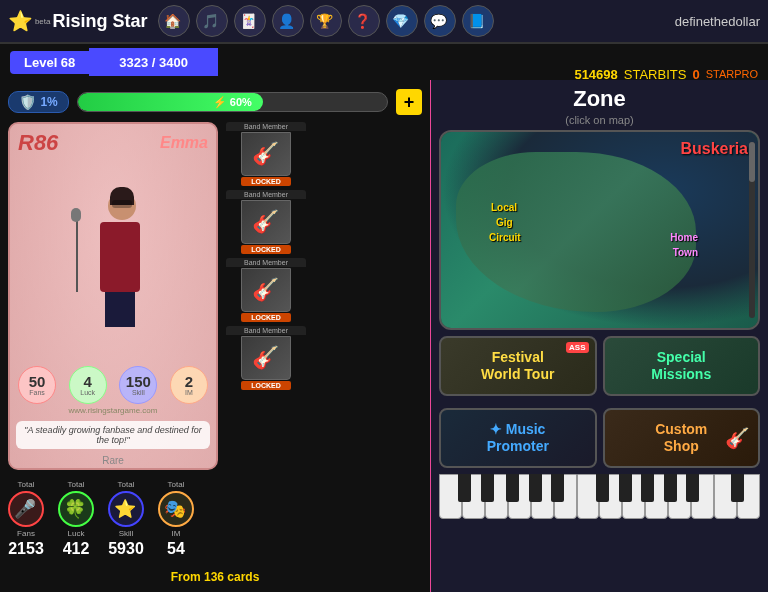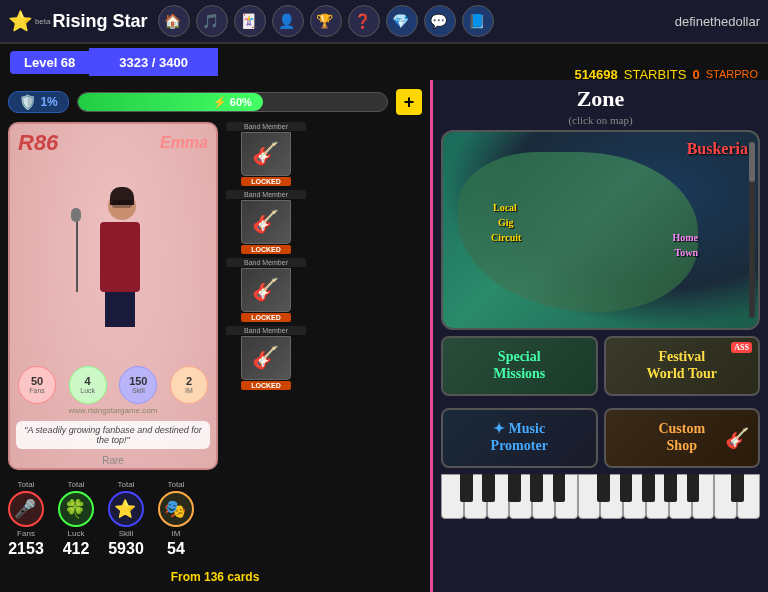--- a/index.html
+++ b/index.html
@@ -323,21 +323,21 @@
       border-radius: 50%;
       width: 38px;
       height: 38px;
       display: flex;
       flex-direction: column;
       align-items: center;
       justify-content: center;
       border: 1px solid #ccc;
     }
     .stat-val {
-      font-size: 11px;
+      font-size: 15px;
       font-weight: bold;
       color: #333;
       line-height: 1;
     }
     .stat-lbl {
       font-size: 7px;
       color: #666;
     }
     .stat-bubble.fans { background: rgba(255,200,200,0.9); border-color: #f88; }
     .stat-bubble.luck { background: rgba(200,255,200,0.9); border-color: #8f8; }
@@ -464,22 +464,21 @@
     }
     .from-cards span { color: #FFD700; font-weight: bold; }
 
     
     .right-panel {
       flex: 1;
       background: #1a1a2e;
       display: flex;
       flex-direction: column;
       overflow: hidden;
-      border-left: 3px solid #ec4899;
-      font-family: Liberation Serif, serif;
+      border-left: 1px solid #ec4899;
     }
     .zone-title {
       text-align: center;
       color: #fff;
       font-size: 22px;
       font-weight: bold;
       padding: 6px 0 2px;
     }
     .zone-subtitle {
       text-align: center;
@@ -798,32 +797,32 @@
         <div class="map-label circuit">Circuit</div>
         <div class="map-label home">Home</div>
         <div class="map-label town">Town</div>
       </div>
       <div class="scrollbar-right">
         <div class="scrollbar-thumb"></div>
       </div>
     </div>
 
     <div class="mission-buttons">
+      <div class="mission-btn festival">
+        <div class="mission-btn-text">
+          <div>Festival</div>
+          <div>World Tour</div>
+        </div>
+        <div class="mission-badge">ASS</div>
+      </div>
       <div class="mission-btn special">
         <div class="mission-btn-text">
           <div>Special</div>
           <div>Missions</div>
         </div>
-      </div>
-      <div class="mission-btn festival">
-        <div class="mission-btn-text">
-          <div>Festival</div>
-          <div>World Tour</div>
-        </div>
-        <div class="mission-badge">ASS</div>
       </div>
     </div>
 
     <div class="mission-buttons">
       <div class="mission-btn music">
         <div class="mission-btn-text">
           <div>✦ Music</div>
           <div>Promoter</div>
         </div>
       </div>

